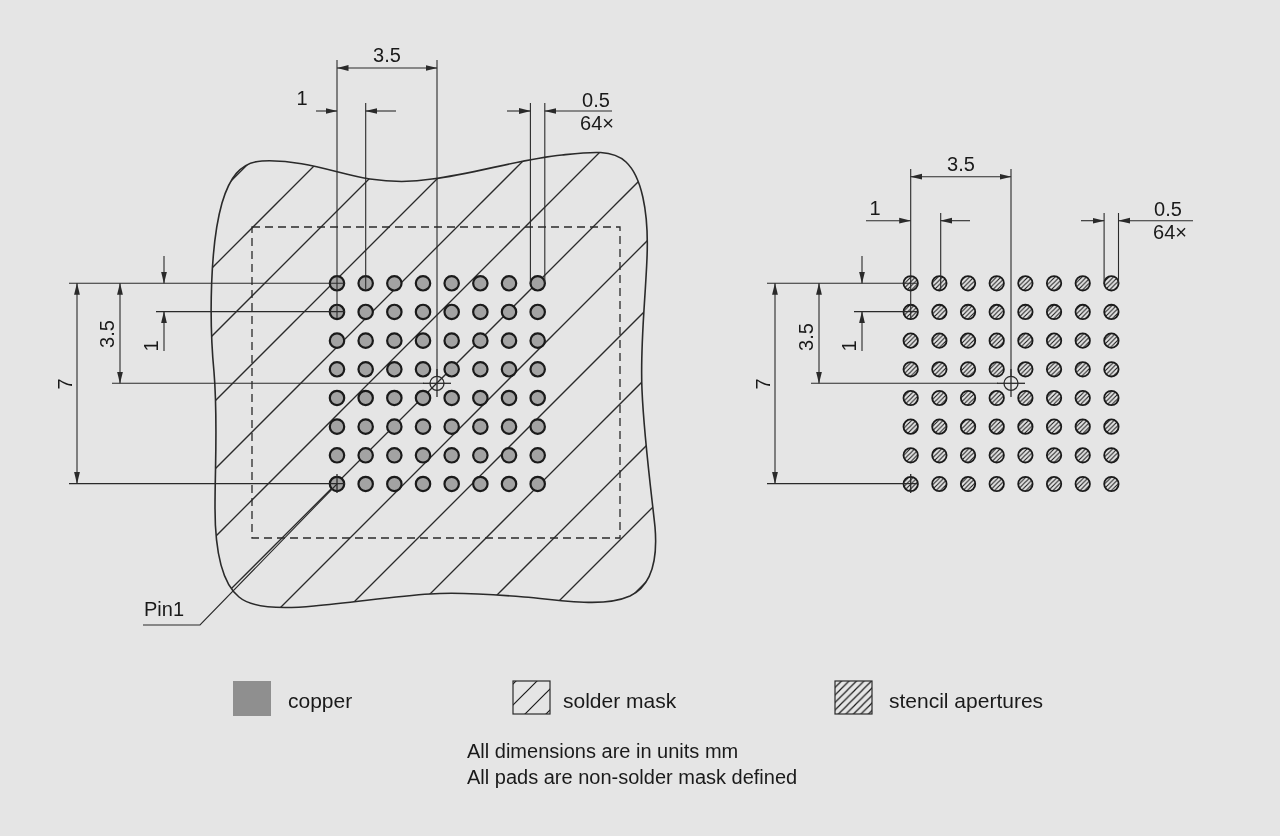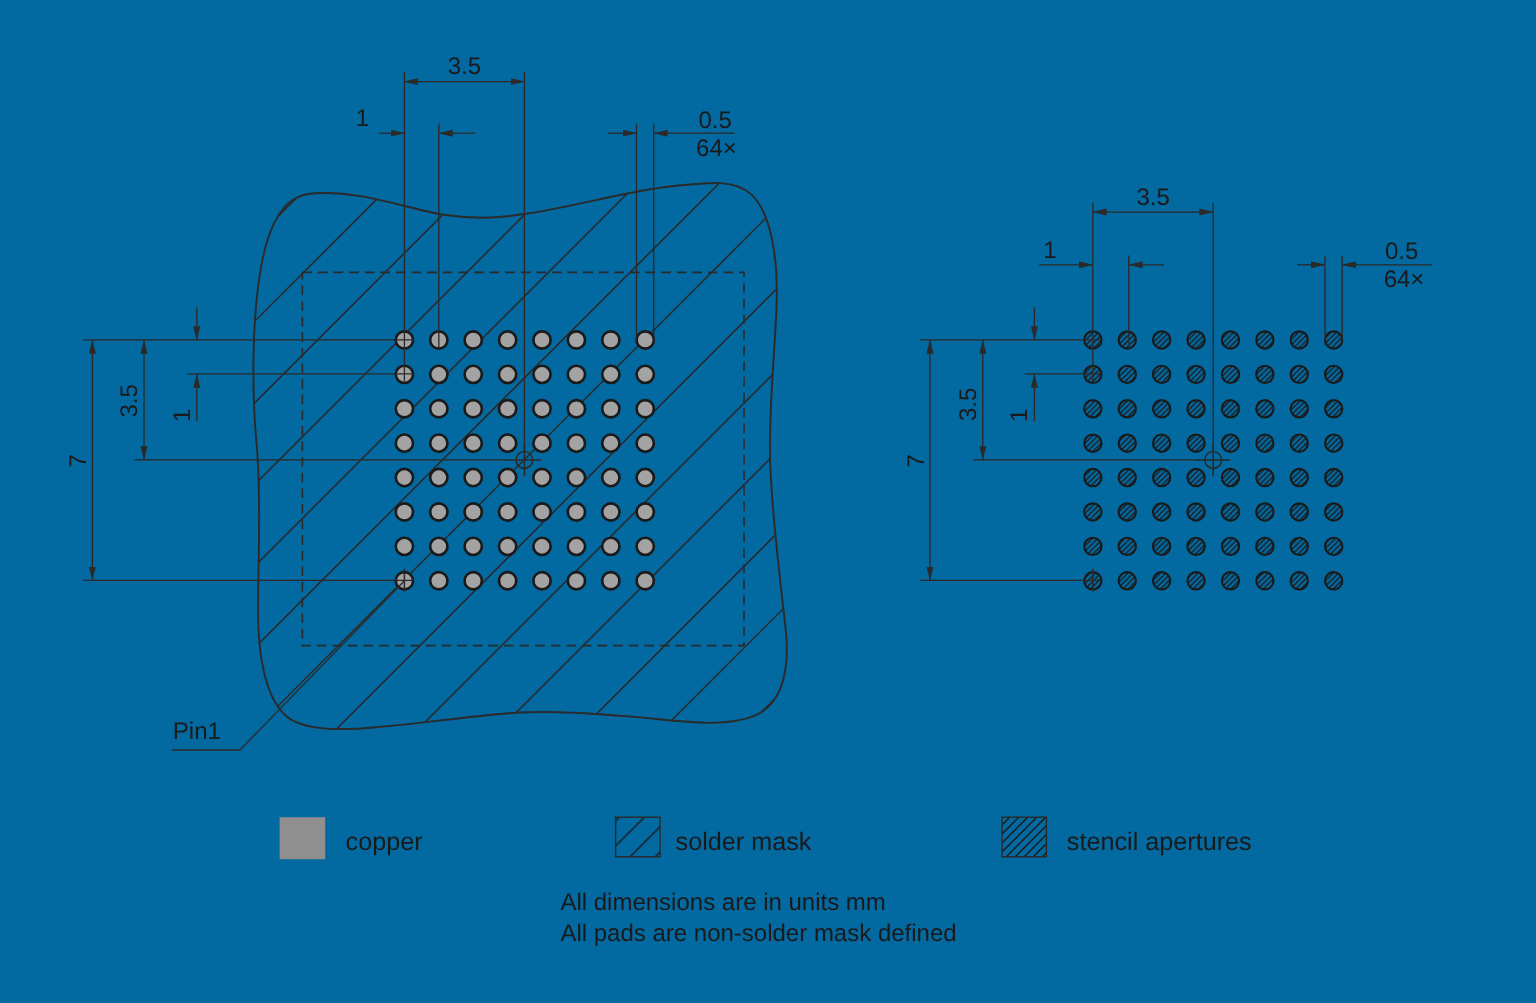--- a/index.html
+++ b/index.html
@@ -1,16 +1,16 @@
 <!DOCTYPE html>
 <html><head>
 <meta charset="utf-8">
 <style>
   html,body{margin:0;padding:0;background:#ffffff;}
-  .stage{position:relative;width:1280px;height:836px;background:#0369a1;overflow:hidden;
+  .stage{position:relative;width:1280px;height:836px;background:#e5e5e5;overflow:hidden;
          font-family:"Liberation Sans", sans-serif;}
   svg{display:block;}
   text{font-family:"Liberation Sans", sans-serif;}
   .dim-txt{font-size:20px;}
   .note-txt{font-size:20px;}
   .legend-txt{font-size:21px;}
   .pin-txt{font-size:20px;}
 </style>
 </head>
 <body>

